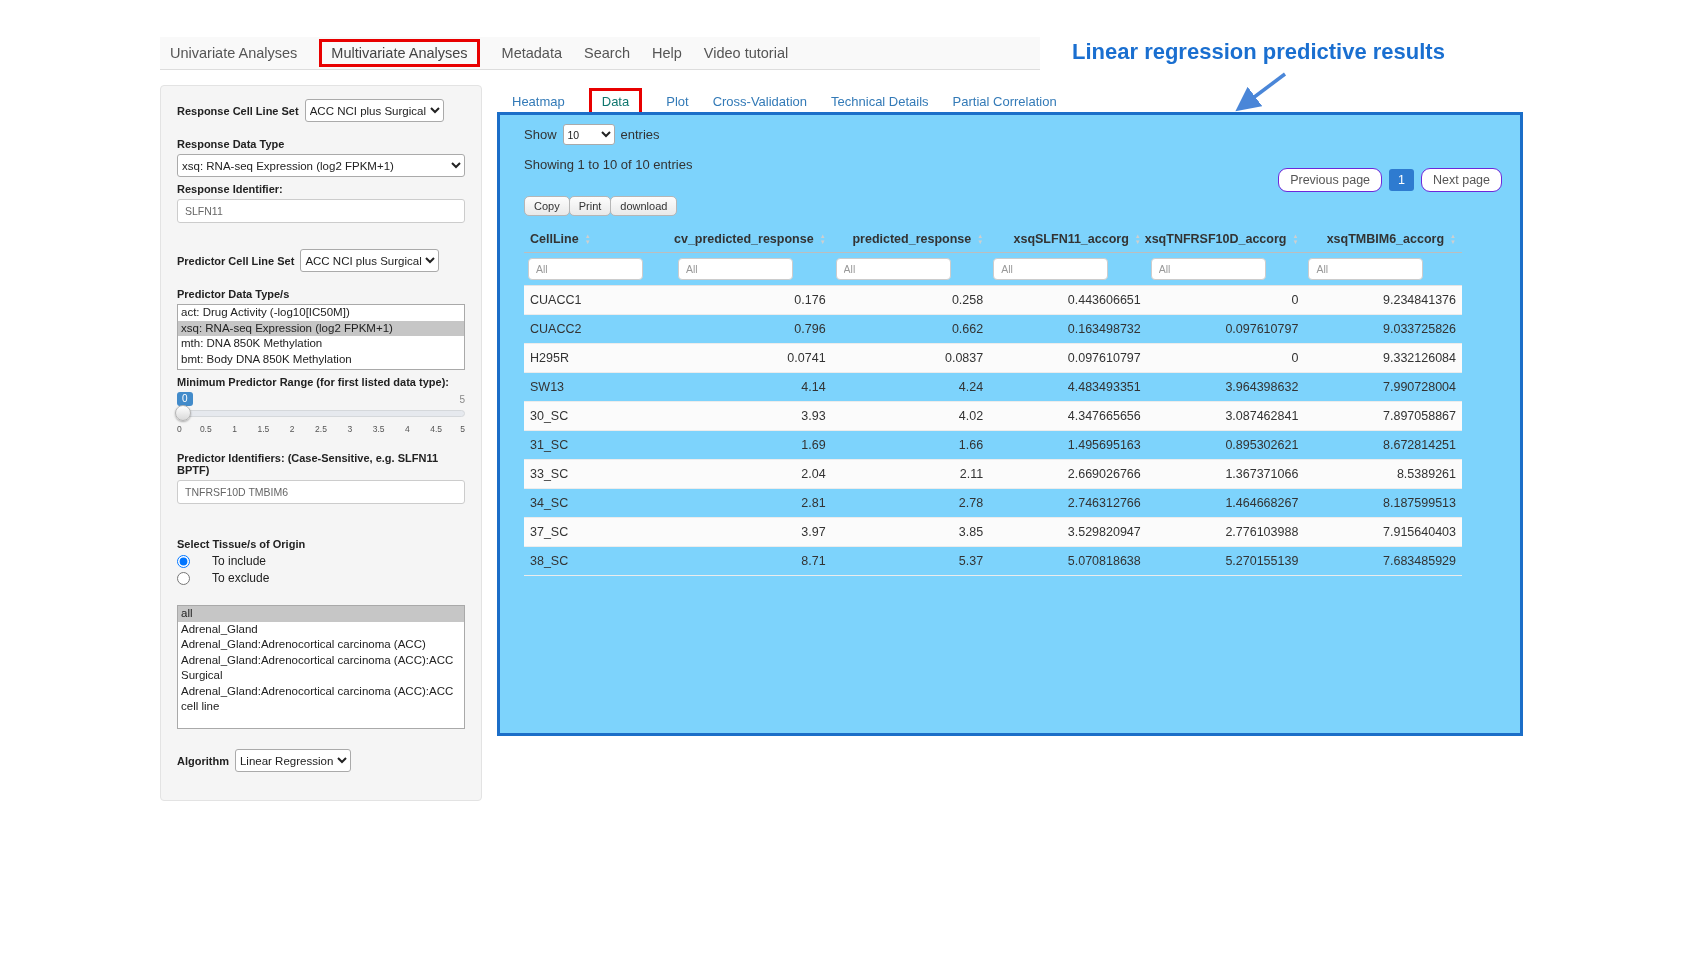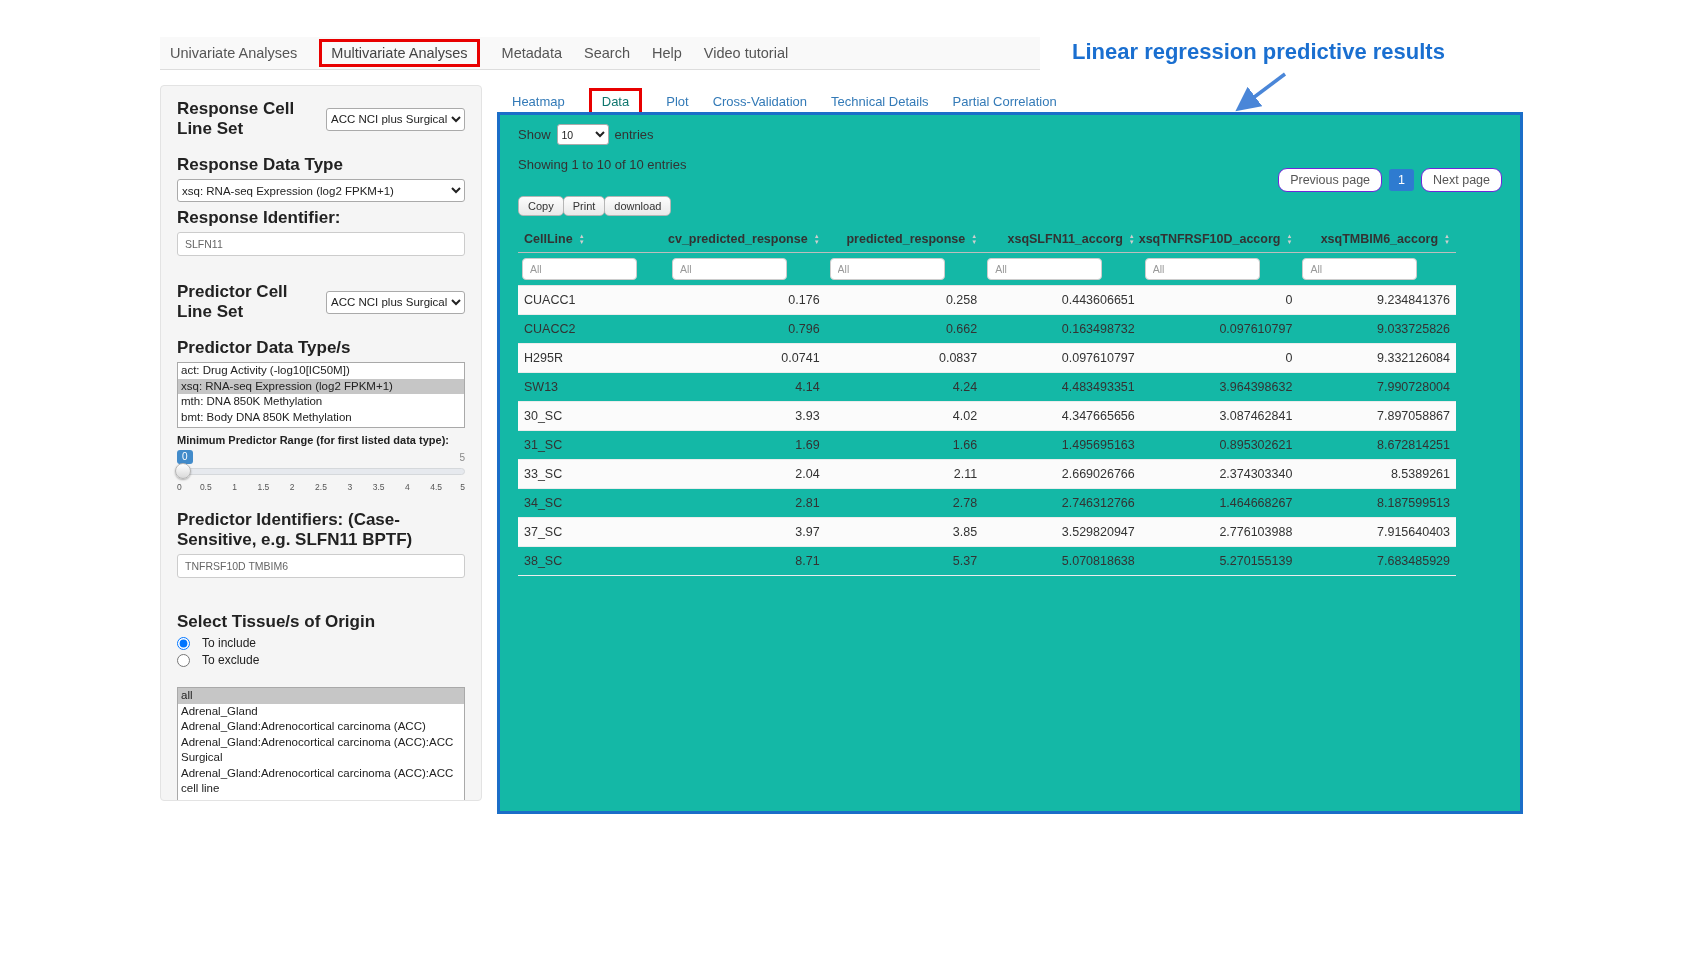--- a/index.html
+++ b/index.html
@@ -14,21 +14,21 @@
   .nav-item.red-box { border:3px solid #e80000; padding:3px 9px; color:#444; }
 
   
   .annotation { position:absolute; left:1072px; top:39px; font-size:22px; font-weight:bold; color:#1a6fd0; white-space:nowrap; }
   .annotation-arrow { position:absolute; left:1225px; top:68px; }
 
   
   .sidebar { position:absolute; left:160px; top:85px; width:322px; height:716px;
              background:#f5f5f5; border:1px solid #e3e3e3; border-radius:4px;
              padding:13px 16px; font-size:12.5px; color:#222; overflow:hidden; }
-  .lbl { display:block; font-weight:bold; font-size:17px; margin-bottom:4px; }
+  .lbl { display:block; font-weight:bold; font-size:11px; margin-bottom:4px; }
   .lbl-nowrap { white-space:nowrap; font-size:11px; }
   .inline-row { display:flex; align-items:center; gap:6px; }
   select { font-size:11.5px; height:23px; border:1px solid #aaa; border-radius:3px; background:#fff; color:#222; }
   .full { width:100%; }
   .text-input { width:100%; height:24px; border:1px solid #ccc; border-radius:3px; padding:2px 7px;
                 font-size:10.5px; color:#666; background:#fff; }
   .listbox { background:#fff; border:1px solid #a9a9a9; font-size:11.5px; line-height:15.5px; overflow-y:auto; }
   .list-option { padding:0 3px; white-space:normal; cursor:default; }
   .list-option.selected { background:#c6c6c6; }
   .mb6{margin-bottom:6px;} .mb12{margin-bottom:12px;} .mb16{margin-bottom:16px;} .mb20{margin-bottom:20px;} .mb26{margin-bottom:26px;}
@@ -41,31 +41,31 @@
   .slider-track { position:absolute; left:0; right:0; top:18px; height:7px; background:#e6e9ee;
                   border:1px solid #d5d8db; border-radius:4px; }
   .slider-handle { position:absolute; left:-2px; top:13px; width:16px; height:16px; border-radius:50%;
                    background:linear-gradient(#fff,#d9d9d9); border:1px solid #b5b5b5;
                    box-shadow:0 1px 2px rgba(0,0,0,.3); }
   .slider-ticks { position:absolute; left:0; right:0; top:32px; height:13px; }
   .tick { position:absolute; transform:translateX(-50%); font-size:8.5px; color:#555; }
   .tick:first-child { transform:none; }
   .tick:last-child { transform:translateX(-100%); }
 
-  .radio-row { display:flex; align-items:flex-end; gap:12px; font-size:12px; margin:3px 0; }
+  .radio-row { display:flex; align-items:flex-end; gap:22px; font-size:12px; margin:3px 0; }
   .radio-row input { margin:0; }
 
   
   .tabs { position:absolute; left:512px; top:88px; display:flex; align-items:center; gap:24px; font-size:13px; }
   .tab { color:#337ab7; cursor:pointer; white-space:nowrap; }
   .tab.active { color:#0f766e; border:3px solid #e80000; padding:3px 10px; }
 
   
-  .results-panel { position:absolute; left:497px; top:112px; width:1026px; height:702px;
-                   border:3px solid #1b6ec8; background:#14b8a6; padding:9px 18px; font-size:13px; color:#333; }
+  .results-panel { position:absolute; left:497px; top:112px; width:1026px; height:624px;
+                   border:3px solid #1b6ec8; background:#7dd3fc; padding:9px 24px; font-size:13px; color:#333; }
   .show-row { display:flex; align-items:center; gap:6px; margin-bottom:12px; }
   .show-row select { height:21px; font-size:10.5px; width:52px; }
   .dt-info { margin-bottom:8px; }
   .paginate { position:absolute; right:18px; top:53px; display:flex; align-items:center; gap:7px; font-size:12.5px; }
   .page-btn { color:#555; padding:4px 11px; border:1px solid #6d28d9; border-radius:9px; background:#fff; cursor:pointer; }
   .page-current { background:#2e7bd0; color:#fff; padding:4px 9px; border-radius:3px; cursor:pointer; }
   .btn-group { display:inline-flex; margin-top:16px; }
   .btn { font-size:11px; padding:3px 9px; border:1px solid #b6b6b6; background:linear-gradient(#fdfdfd,#e9e9e9);
          color:#333; border-radius:5px; margin-right:-1px; cursor:pointer; }
 
@@ -326,21 +326,21 @@
             <td class="col-num">1.66</td>
             <td class="col-num">1.495695163</td>
             <td class="col-num">0.895302621</td>
             <td class="col-num">8.672814251</td>
           </tr>
           <tr>
             <td class="col-text">33_SC</td>
             <td class="col-num">2.04</td>
             <td class="col-num">2.11</td>
             <td class="col-num">2.669026766</td>
-            <td class="col-num">2.374303340</td>
+            <td class="col-num">1.367371066</td>
             <td class="col-num">8.5389261</td>
           </tr>
           <tr>
             <td class="col-text">34_SC</td>
             <td class="col-num">2.81</td>
             <td class="col-num">2.78</td>
             <td class="col-num">2.746312766</td>
             <td class="col-num">1.464668267</td>
             <td class="col-num">8.187599513</td>
           </tr>

